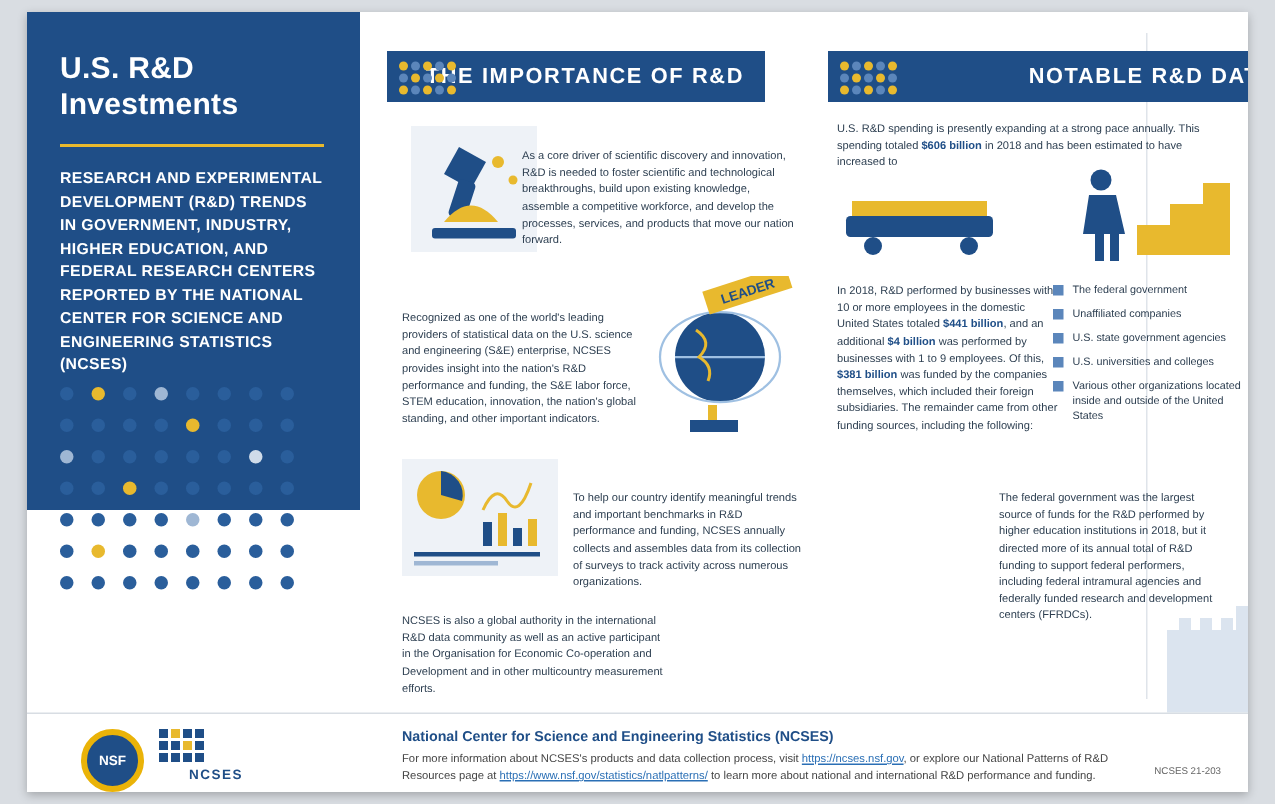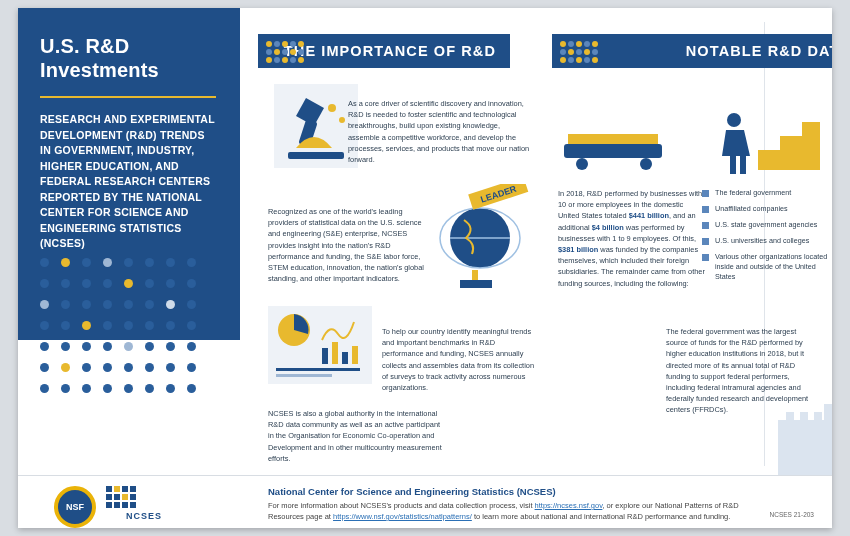--- a/index.html
+++ b/index.html
@@ -232,20 +232,23 @@
         <rect x="66" y="38" width="6" height="22" fill="#e8b92e"></rect>
         <rect x="76" y="48" width="6" height="12" fill="#1f4e87"></rect>
         <rect x="86" y="42" width="6" height="18" fill="#e8b92e"></rect>
         <rect x="10" y="64" width="84" height="3" fill="#1f4e87"></rect>
         <rect x="10" y="70" width="56" height="3" fill="#9fb7d4"></rect>
       </svg>
 
       <div class="txt" style="left:142px;top:318px;width:152px;">To help our country identify meaningful trends and important benchmarks in R&amp;D performance and funding, NCSES annually collects and assembles data from its collection of surveys to track activity across numerous organizations.</div>
       <div class="txt" style="left:28px;top:400px;width:178px;">NCSES is also a global authority in the international R&amp;D data community as well as an active participant in the Organisation for Economic Co-operation and Development and in other multicountry measurement efforts.</div>
 
+      <div class="txt" style="left:318px;top:72px;width:252px;">
+        <span>U.S. R&amp;D spending is presently expanding at a strong pace annually. This spending totaled </span><b>$606 billion</b><span> in 2018 and has been estimated to have increased to</span>
+      </div>
 
       <div class="smallyr" style="position:absolute;left:340px;top:131px;">in 2019.</div>
 
       <svg class="ill" style="left:318px;top:86px;" width="262" height="80" viewBox="0 0 262 80">
         <rect x="200" y="56" width="22" height="20" fill="#e8b92e"></rect>
         <rect x="222" y="42" width="22" height="34" fill="#e8b92e"></rect>
         <rect x="244" y="28" width="18" height="48" fill="#e8b92e"></rect>
         <rect x="6" y="50" width="98" height="14" rx="3" fill="#1f4e87"></rect>
         <rect x="10" y="40" width="90" height="10" fill="#e8b92e"></rect>
         <circle cx="24" cy="70" r="6" fill="#1f4e87"></circle>

